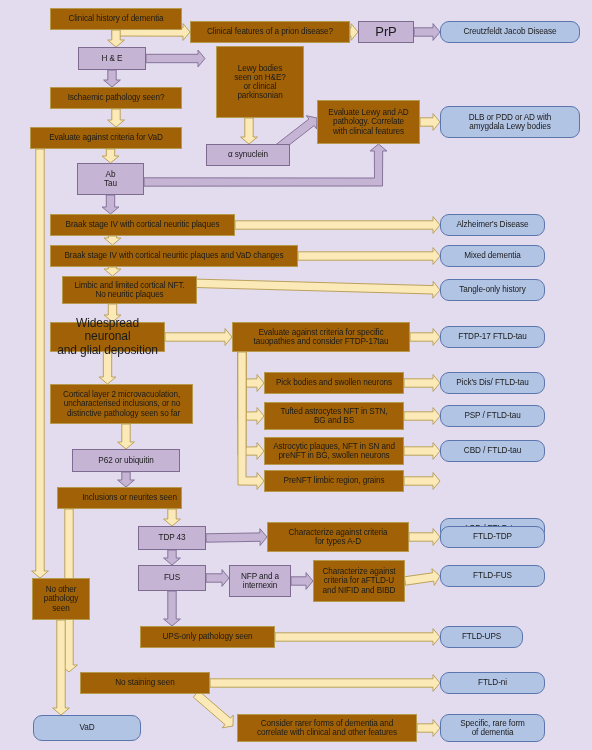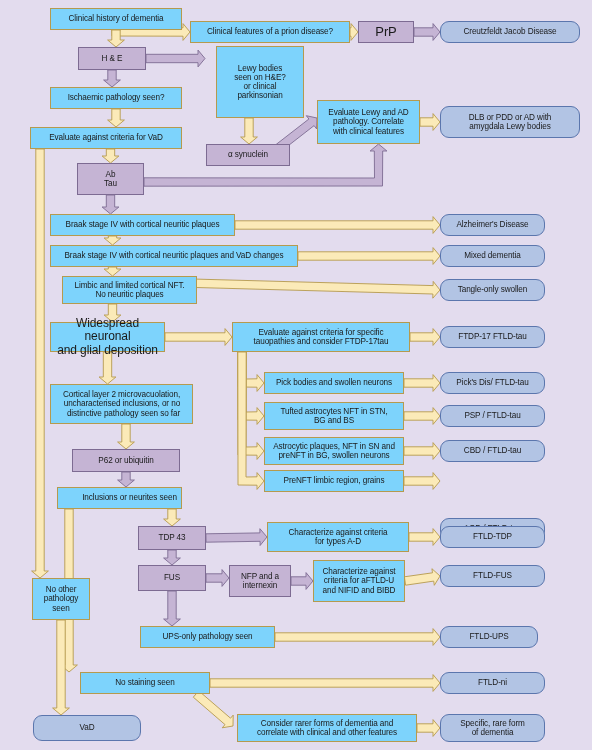--- a/index.html
+++ b/index.html
@@ -2,21 +2,21 @@
 <html><head>
 <meta charset="utf-8">
 <style>
   html,body{margin:0;padding:0;background:#e3dced;}
   #root{position:relative;width:592px;height:750px;background:#e3dcee;overflow:hidden;
         font-family:"Liberation Sans",sans-serif;}
   svg{position:absolute;left:0;top:0;width:592px;height:750px;}
   .node{position:absolute;box-sizing:border-box;display:flex;align-items:center;
         justify-content:center;text-align:center;border:1px solid #8f8aa0;
         line-height:1.12;letter-spacing:-0.1px;}
-  .yellow{background:#7dd3fc;border-color:#b59a4e;color:#1a1a1a;}
+  .yellow{background:#a16207;border-color:#b59a4e;color:#1a1a1a;}
   .purple{background:#c5b4d4;border-color:#7d6b92;color:#1a1a1a;}
   .blue{background:#b2c4e4;border-color:#5b76ad;color:#1a1a1a;border-radius:9px;}
   .node span{display:block;padding:0 3px;}
 </style>
 </head>
 <body>
 
 <div id="root">
   <svg id="edges" viewBox="0 0 592 750">
       <polygon points="111.8,30.0 112.0,36.0 183.0,36.2 183.0,40.4 190.0,32.0 183.0,23.6 183.0,27.8 120.0,28.0 120.2,30.0" fill="#fbeab8" stroke="#b59a4e" stroke-width="0.9" stroke-linejoin="miter"></polygon>
@@ -113,21 +113,21 @@
       <div class="node yellow" style="left: 50px; top: 245px; width: 248px; height: 22px; font-size: 8.2px;">
         <span>Braak stage IV with cortical neuritic plaques and VaD changes</span>
       </div>
       <div class="node blue" style="left: 440px; top: 245px; width: 105px; height: 22px; font-size: 8.2px;">
         <span>Mixed dementia</span>
       </div>
       <div class="node yellow" style="left: 62px; top: 276px; width: 135px; height: 28px; font-size: 8.2px;">
         <span>Limbic and limited cortical NFT.<br>No neuritic plaques</span>
       </div>
       <div class="node blue" style="left: 440px; top: 279px; width: 105px; height: 22px; font-size: 8.2px;">
-        <span>Tangle-only swollen</span>
+        <span>Tangle-only history</span>
       </div>
       <div class="node yellow" style="left: 50px; top: 322px; width: 115px; height: 30px; font-size: 12px;">
         <span>Widespread neuronal<br>and glial deposition</span>
       </div>
       <div class="node yellow" style="left: 232px; top: 322px; width: 178px; height: 30px; font-size: 8.2px;">
         <span>Evaluate against criteria for specific<br>tauopathies and consider FTDP-17tau</span>
       </div>
       <div class="node blue" style="left: 440px; top: 326px; width: 105px; height: 22px; font-size: 8.2px;">
         <span>FTDP-17 FTLD-tau</span>
       </div>
@@ -181,21 +181,21 @@
       </div>
       <div class="node yellow" style="left: 313px; top: 560px; width: 92px; height: 42px; font-size: 8.2px;">
         <span>Characterize against<br>criteria for aFTLD-U<br>and NIFID and BIBD</span>
       </div>
       <div class="node blue" style="left: 440px; top: 565px; width: 105px; height: 22px; font-size: 8.2px;">
         <span>FTLD-FUS</span>
       </div>
       <div class="node yellow" style="left: 140px; top: 626px; width: 135px; height: 22px; font-size: 8.2px;">
         <span>UPS-only pathology seen</span>
       </div>
-      <div class="node blue" style="left: 440px; top: 626px; width: 98px; height: 22px; font-size: 8.2px;">
+      <div class="node blue" style="left: 440px; top: 626px; width: 83px; height: 22px; font-size: 8.2px;">
         <span>FTLD-UPS</span>
       </div>
       <div class="node yellow" style="left: 32px; top: 578px; width: 58px; height: 42px; font-size: 8.2px;">
         <span>No other<br>pathology<br>seen</span>
       </div>
       <div class="node yellow" style="left: 80px; top: 672px; width: 130px; height: 22px; font-size: 8.2px;">
         <span>No staining seen</span>
       </div>
       <div class="node blue" style="left: 440px; top: 672px; width: 105px; height: 22px; font-size: 8.2px;">
         <span>FTLD-ni</span>

